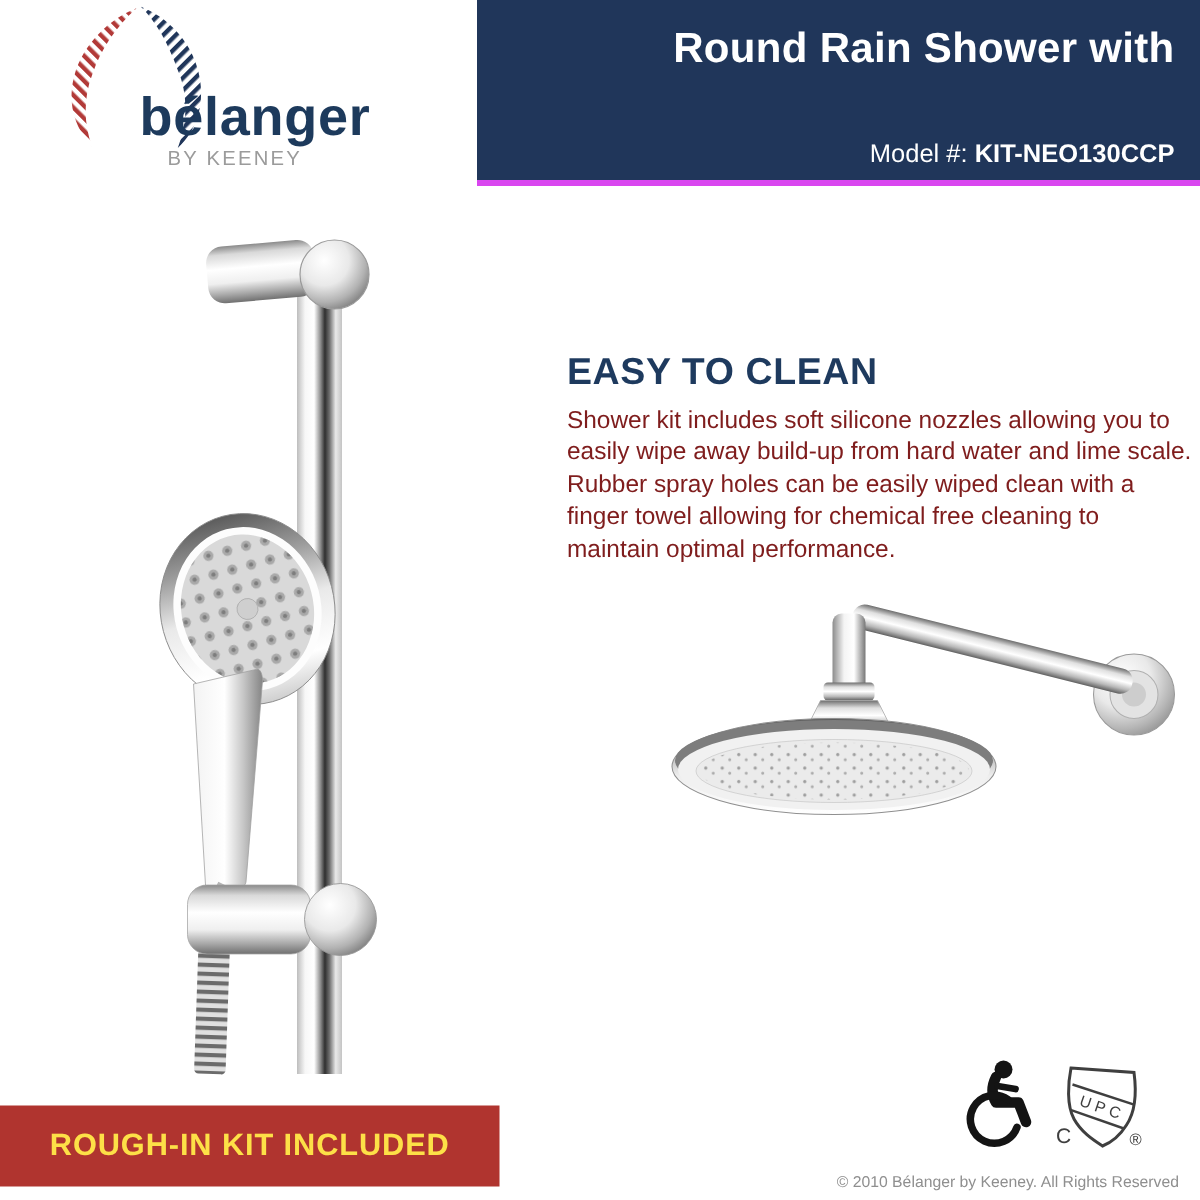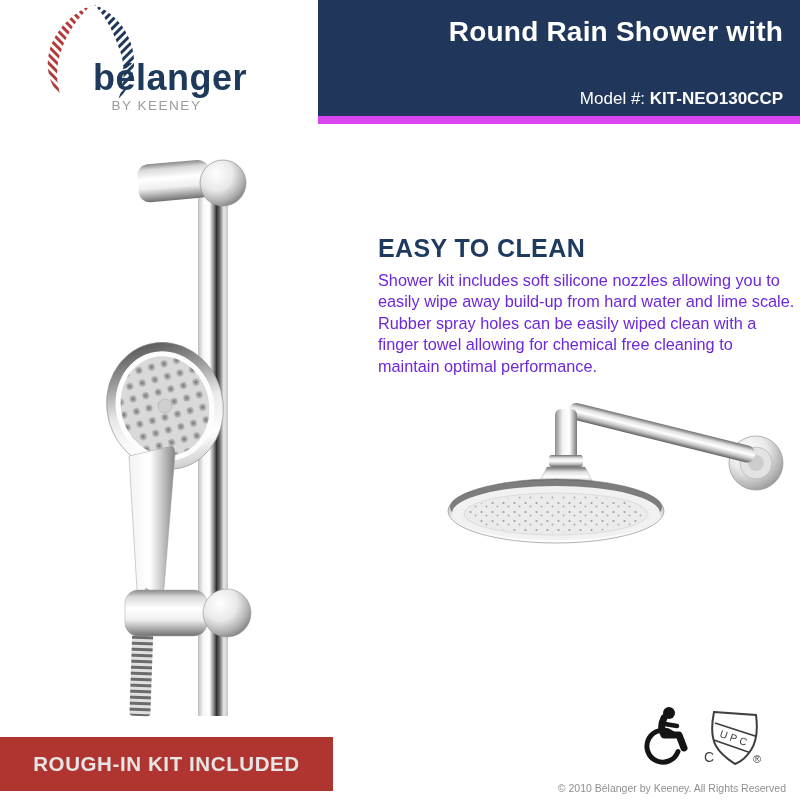--- a/index.html
+++ b/index.html
@@ -8,35 +8,35 @@
 
   
   .logo-mark{position:absolute;left:36px;top:2px;width:108px;height:114px;}
   .brand-name{position:absolute;left:93px;top:57px;width:127px;font-size:36px;font-weight:bold;
               color:#1d3a5c;letter-spacing:.5px;}
   .brand-tagline{position:absolute;left:93px;top:98px;width:127px;text-align:center;font-size:13.5px;
               color:#9b9b9b;letter-spacing:1.5px;}
 
   
   .header-box{position:absolute;left:318px;top:0;width:482px;height:124px;background:#20365a;
-              border-bottom:8px solid #d946ef;box-sizing:border-box;}
+              border-bottom:4px solid #d946ef;box-sizing:border-box;}
   .header-title{margin:13px 17px 0 0;text-align:right;color:#ffffff;font-weight:bold;
               font-size:28px;line-height:37px;letter-spacing:.2px;}
   .header-model{position:absolute;right:17px;bottom:7px;color:#ffffff;font-size:17px;}
   .header-model b{font-weight:bold;}
 
   
   .feature{position:absolute;left:378px;top:234px;width:424px;}
   .feature h2{margin:0;font-size:25px;font-weight:bold;color:#1e3a5e;letter-spacing:.4px;}
-  .feature p{margin:7px 0 0 0;font-size:16.3px;line-height:21.4px;color:#6d28d9;width:420px;}
+  .feature p{margin:7px 0 0 0;font-size:16.3px;line-height:21.4px;color:#7f1d1d;width:420px;}
 
   
   .banner{position:absolute;left:0;top:737px;width:333px;height:54px;background:#b0342f;
           display:flex;align-items:center;justify-content:center;}
-  .banner span{color:#e5e5e5;font-weight:bold;font-size:20.5px;letter-spacing:.6px;}
+  .banner span{color:#fde047;font-weight:bold;font-size:20.5px;letter-spacing:.6px;}
 
   
   .wheelchair{position:absolute;left:638px;top:706px;width:56px;height:60px;}
   .shield{position:absolute;left:702px;top:708px;width:66px;height:58px;}
   .copyright{position:absolute;right:14px;top:782px;font-size:10.5px;color:#8f8f8f;}
 
   
   .hand-shower{position:absolute;left:65px;top:138px;width:270px;height:585px;}
   .rain-shower{position:absolute;left:435px;top:383px;width:365px;height:188px;}
 </style>

